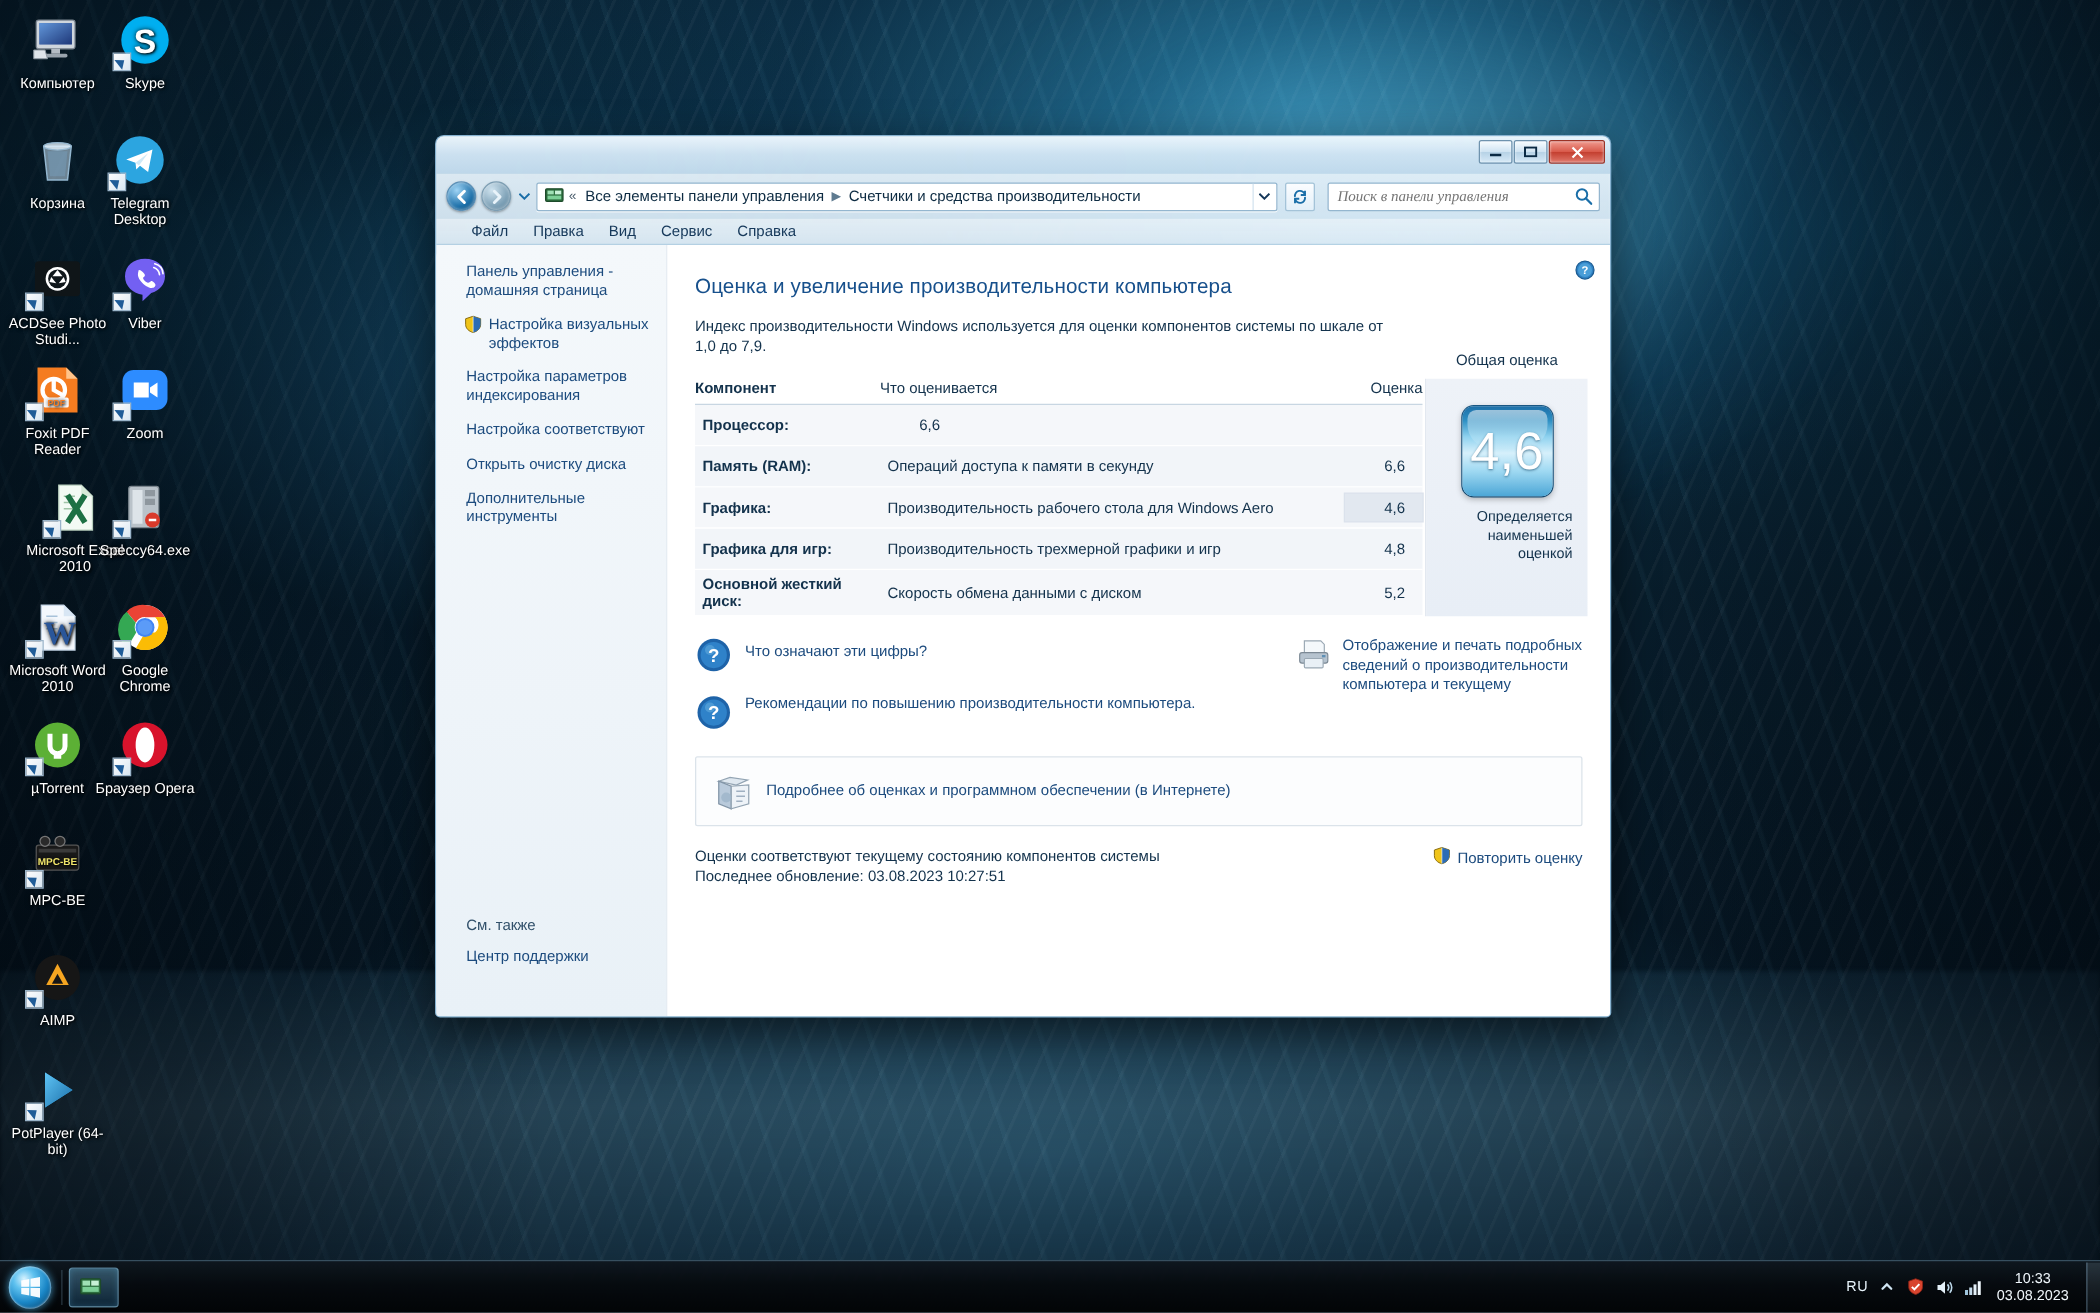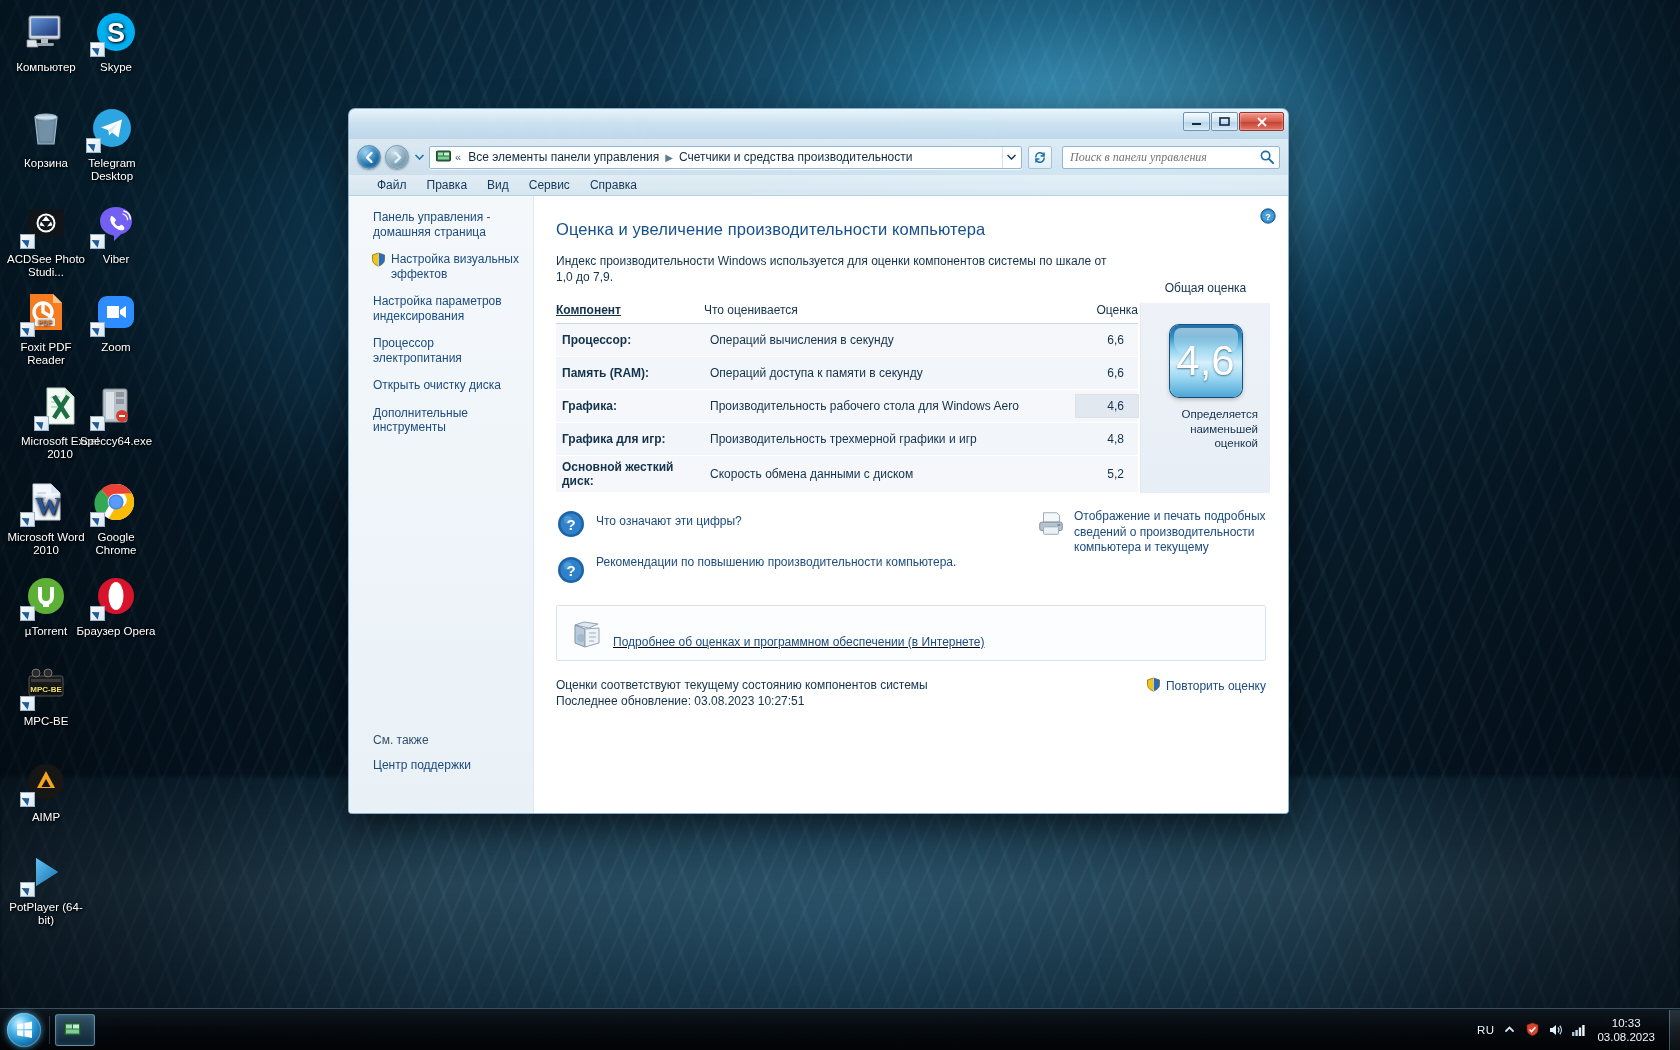--- a/index.html
+++ b/index.html
@@ -209,21 +209,21 @@
     font-size: 12px; color: #13324c; margin: 0 0 18px 4px; line-height: 16px; max-width: 560px;
   }
 
   
   .ratings { display: flex; margin-left: 4px; }
   .rtable { flex: 1 1 auto; min-width:0; }
   .rhead {
     display:flex; font-size: 12px; color: #13324c; padding-bottom: 6px;
     border-bottom: 1px solid #c8d6e2;
   }
-  .rhead .h-comp { width: 148px; font-weight: bold; flex:none;text-decoration:underline; }
+  .rhead .h-comp { width: 148px; font-weight: bold; flex:none; }
   .rhead .h-what { flex: 1 1 auto; }
   .rhead .h-score { width: 62px; text-align: right; flex:none; }
   .rrow {
     display: flex; align-items: center; min-height: 33px;
     font-size: 12px; color: #13324c;
     background: linear-gradient(90deg,#f5f7fa,#f5f7fa);
     border-bottom: 1px solid #fff;
   }
   .rrow:nth-child(odd) { background: #f2f5f9; }
   .rrow .c-comp { width: 148px; flex:none; font-weight: bold; padding: 4px 6px 4px 6px; line-height: 14px;}
@@ -267,21 +267,21 @@
   .linkzone { margin: 16px 4px 0 4px; display: flex; }
   .linkcol-left { flex: 1 1 auto; }
   .linkrow { display: flex; align-items: flex-start; margin-bottom: 16px; }
   .lico { width: 30px; height: 30px; flex: none; margin-right: 10px; display:flex; align-items:center; justify-content:center;}
   .ltext { font-size: 12px; color: #1c4b7e; line-height: 15.5px; cursor: pointer; padding-top: 5px; }
   .linkcol-right { width: 230px; flex:none; display:flex; align-items:flex-start; }
   .linkcol-right .lico { margin-right: 8px; }
 
   .boxlink {
     margin: 4px 4px 0 4px; border: 1px solid #dbe3ea; border-radius: 2px;
-    background: #fcfdfe; padding: 10px 12px; display: flex; align-items: flex-end; text-decoration: underline;
+    background: #fcfdfe; padding: 10px 12px; display: flex; align-items: center;
   }
   .boxlink .lico { width: 34px; height: 34px; }
 
   .statusline {
     margin: 16px 4px 0 4px; display: flex; align-items: flex-start;
     font-size: 12px; color: #13324c;
   }
   .statusline .sl-left { flex: 1 1 auto; line-height: 16px; }
   .statusline .sl-right { flex: none; display:flex; align-items:center; gap:5px; color:#1c4b7e; cursor:pointer; }
 
@@ -668,21 +668,21 @@
         <span class="shield">
           <svg width="15" height="15" viewBox="0 0 15 15">
             <path d="M7.5 1l6 2v4.5c0 3.2-2.6 5.6-6 6.5-3.4-.9-6-3.3-6-6.5V3z" fill="#f0c419" stroke="#8a6d10" stroke-width="0.8"></path>
             <path d="M7.5 1l6 2v4.5c0 3.2-2.6 5.6-6 6.5z" fill="#2d6cb5"></path>
             <path d="M7.5 1v13" stroke="#fff" stroke-width="0.7" opacity="0.7"></path>
           </svg>
         </span>
         <span>Настройка визуальных эффектов</span>
       </a>
       <a>Настройка параметров индексирования</a>
-      <a>Процессор электропитания</a>
+      <a>Настройка соответствуют</a>
       <a>Открыть очистку диска</a>
       <a>Дополнительные инструменты</a>
 
       <div class="seealso">
         <div class="hdr">См. также</div>
         <a>Центр поддержки</a>
       </div>
     </div>
 
     <div class="content">
@@ -701,21 +701,20 @@
       <div class="ratings">
         <div class="rtable">
           <div class="rhead">
             <div class="h-comp">Компонент</div>
             <div class="h-what">Что оценивается</div>
             <div class="h-score">Оценка</div>
           </div>
 
           <div class="rrow">
             <div class="c-comp">Процессор:</div>
-            <div class="c-what">Операций вычисления в секунду</div>
             <div class="c-score">6,6</div>
           </div>
           <div class="rrow">
             <div class="c-comp">Память (RAM):</div>
             <div class="c-what">Операций доступа к памяти в секунду</div>
             <div class="c-score">6,6</div>
           </div>
           <div class="rrow highlight">
             <div class="c-comp">Графика:</div>
             <div class="c-what">Производительность рабочего стола для Windows Aero</div>

